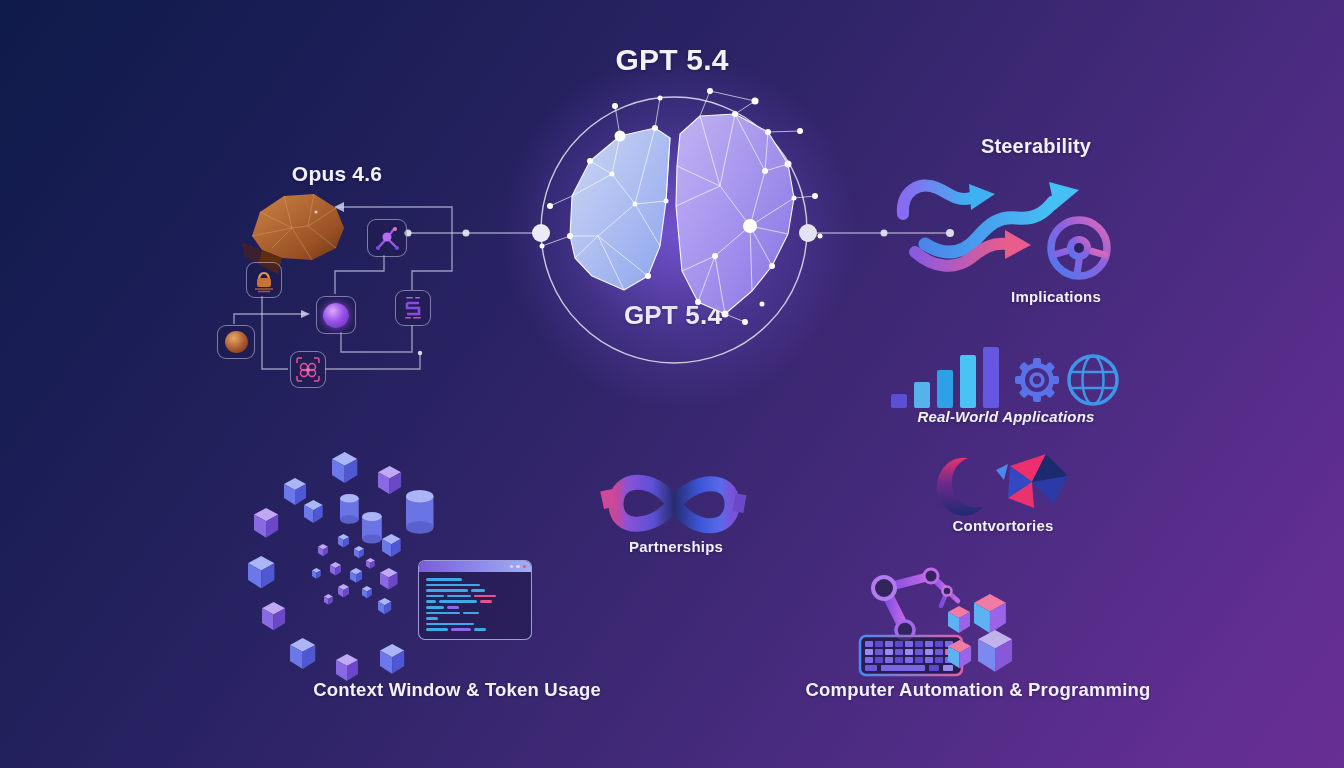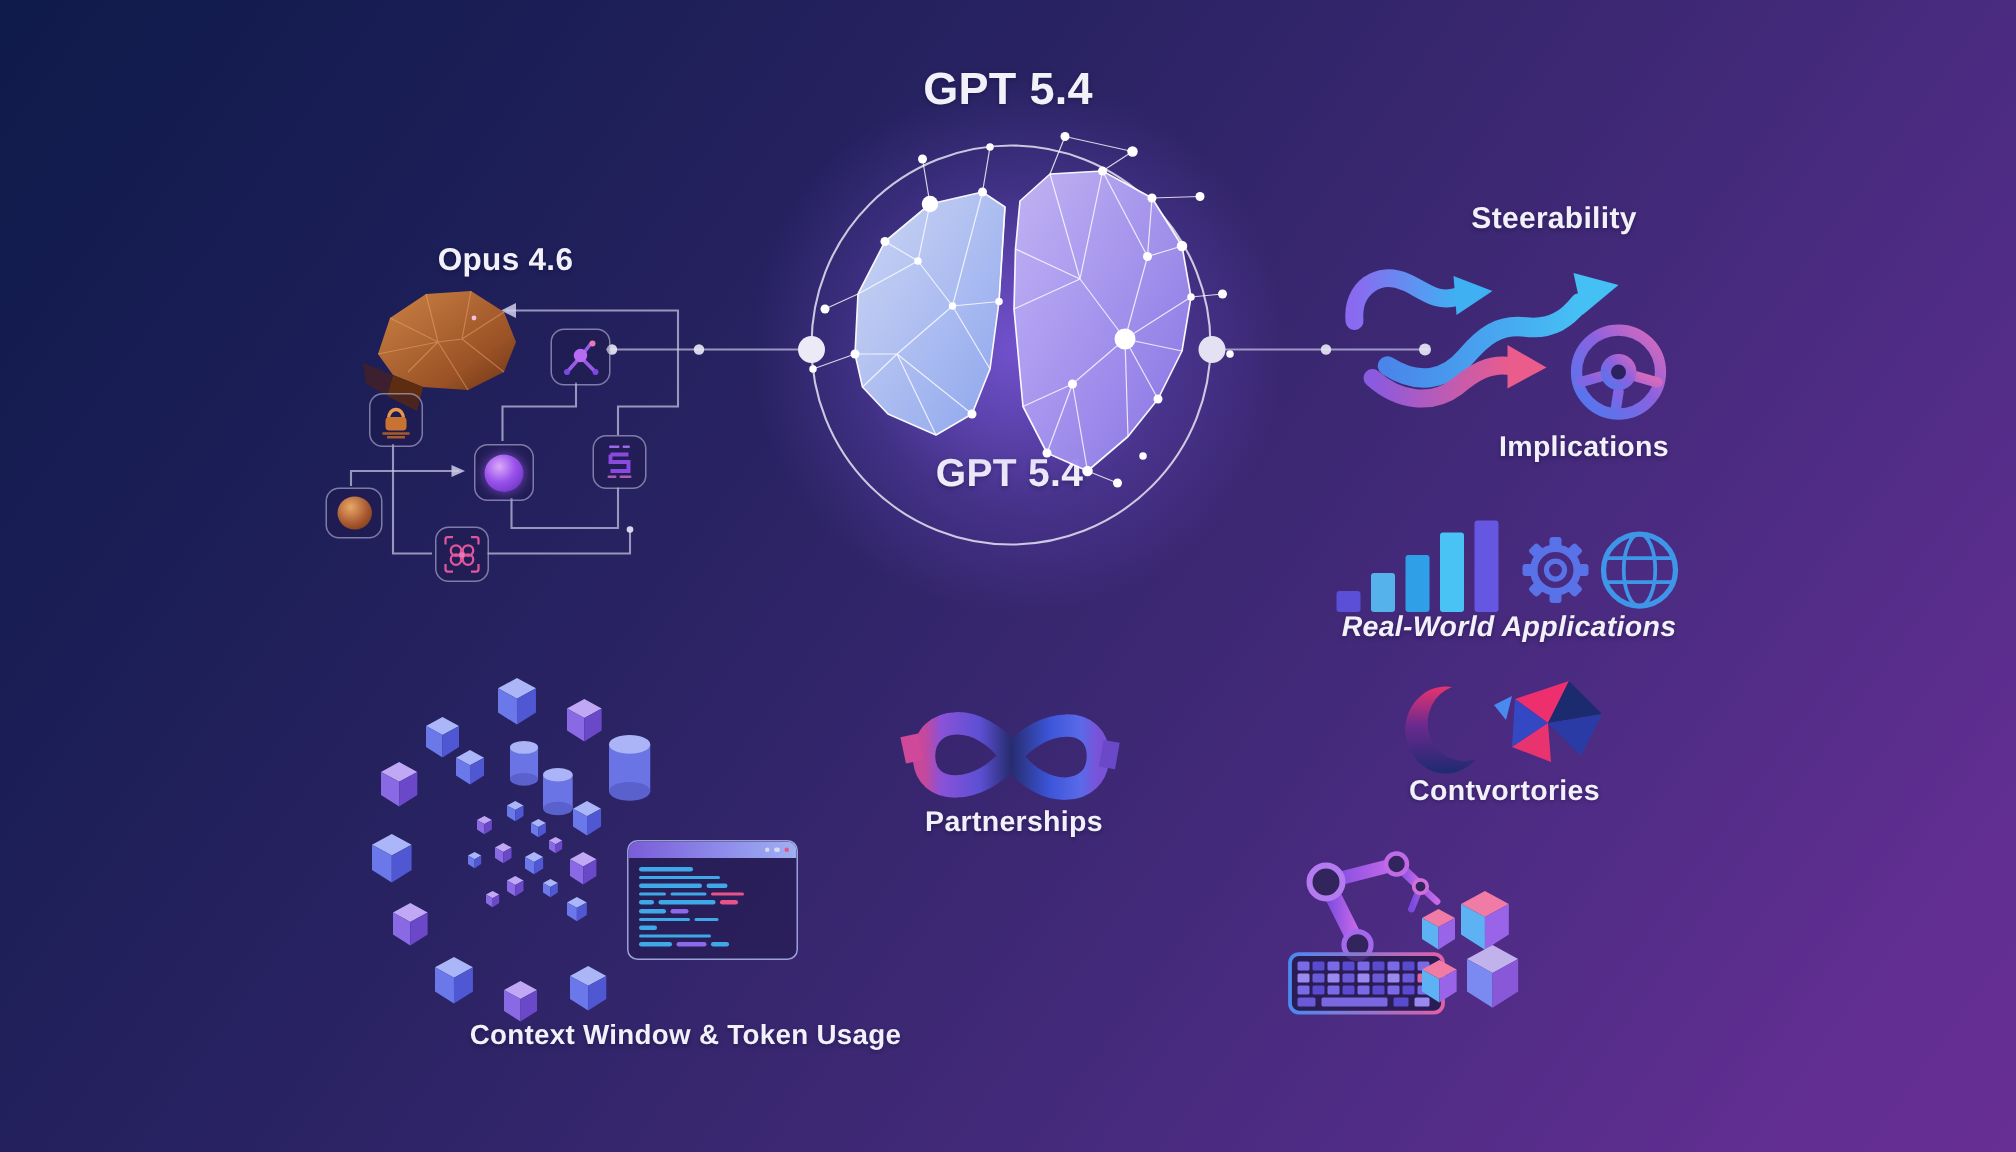--- a/index.html
+++ b/index.html
@@ -7,21 +7,21 @@
     position:relative;width:1344px;height:768px;overflow:hidden;
     font-family:"Liberation Sans", sans-serif;
     background:linear-gradient(126deg,#0f1b4a 0%,#1b1e56 20%,#2b2364 40%,#3d2874 58%,#4f2c85 76%,#622e92 92%,#672e93 100%);
   }
   .glow{position:absolute;border-radius:50%;pointer-events:none;}
   .glow-center{left:494px;top:46px;width:370px;height:370px;
     background:radial-gradient(circle,rgba(132,94,240,.50) 0%,rgba(132,94,240,.22) 42%,rgba(132,94,240,0) 68%);}
   .label{position:absolute;color:#f2f0f9;font-weight:600;white-space:nowrap;
     transform:translateX(-50%);letter-spacing:.2px;text-shadow:0 1px 3px rgba(10,8,40,.35);}
   .title{font-size:30px;}
-  .lbl-21{font-size:21px;} .lbl-20{font-size:20px;} .lbl-19{font-size:19px;} .lbl-18{font-size:18.5px;margin-left:33px;}
+  .lbl-21{font-size:21px;} .lbl-20{font-size:20px;} .lbl-19{font-size:15px;} .lbl-18{font-size:18.5px;margin-left:33px;}
   .inner-label{font-size:26px;}
   svg{position:absolute;overflow:visible;}
   .icon-box{position:absolute;border:1.5px solid rgba(206,204,236,.55);border-radius:9px;
     background:rgba(28,22,66,.28);display:flex;align-items:center;justify-content:center;}
   .sphere{border-radius:50%;}
   .sphere-purple{width:26px;height:25px;background:radial-gradient(circle at 38% 32%,#dcaaf8 0%,#9a52ec 45%,#5c2ab2 100%);box-shadow:0 0 8px rgba(160,90,240,.7);}
   .sphere-orange{width:23px;height:22px;background:radial-gradient(circle at 38% 32%,#e8a868 0%,#a85830 55%,#66300f 100%);}
   
   .code-window{position:absolute;left:418px;top:560px;width:112px;height:78px;
     border:1.5px solid rgba(176,184,238,.85);border-radius:7px;background:rgba(32,25,74,.55);overflow:hidden;}
@@ -42,20 +42,21 @@
 
   <div class="label title" style="left:672px;top:43px;">GPT 5.4</div>
   <div class="label lbl-21" style="left:337px;top:162px;">Opus 4.6</div>
   <div class="label inner-label" style="left:673px;top:300px;">GPT 5.4</div>
   <div class="label lbl-20" style="left:1036px;top:135px;">Steerability</div>
   <div class="label lbl-19" style="left:1056px;top:288px;">Implications</div>
   <div class="label lbl-19" style="left:1006px;top:408px;font-style:italic;">Real-World Applications</div>
   <div class="label lbl-19" style="left:676px;top:538px;">Partnerships</div>
   <div class="label lbl-19" style="left:1003px;top:517px;">Contvortories</div>
   <div class="label lbl-18" style="left:424px;top:679px;">Context Window &amp; Token Usage</div>
+  <div class="label lbl-18" style="left:945px;top:679px;">Computer Automation &amp; Programming</div>
 
   <svg width="1344" height="768" style="left:0;top:0;">
     <g stroke="rgba(208,206,235,.68)" stroke-width="1.4" fill="none">
       <path d="M404,233 H539"></path>
       <path d="M809,233 H952"></path>
       <path d="M337,207 H452 V271 H412 V290"></path>
       <path d="M384,255 V271 H335 V294"></path>
       <path d="M262,296 V369 H288"></path>
       <path d="M234,324 V314 H306"></path>
       <path d="M341,332 V352 H412 V325"></path>

